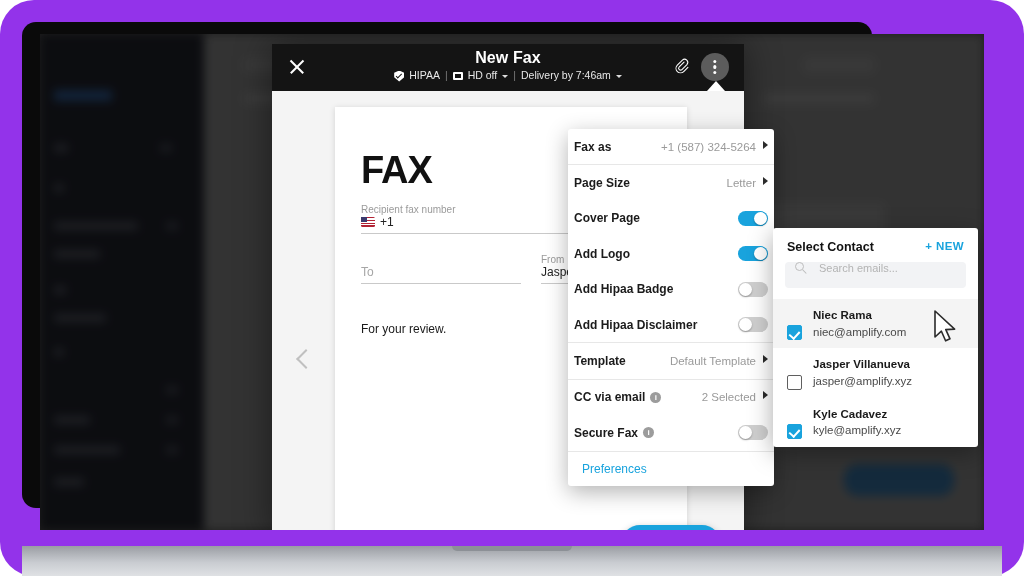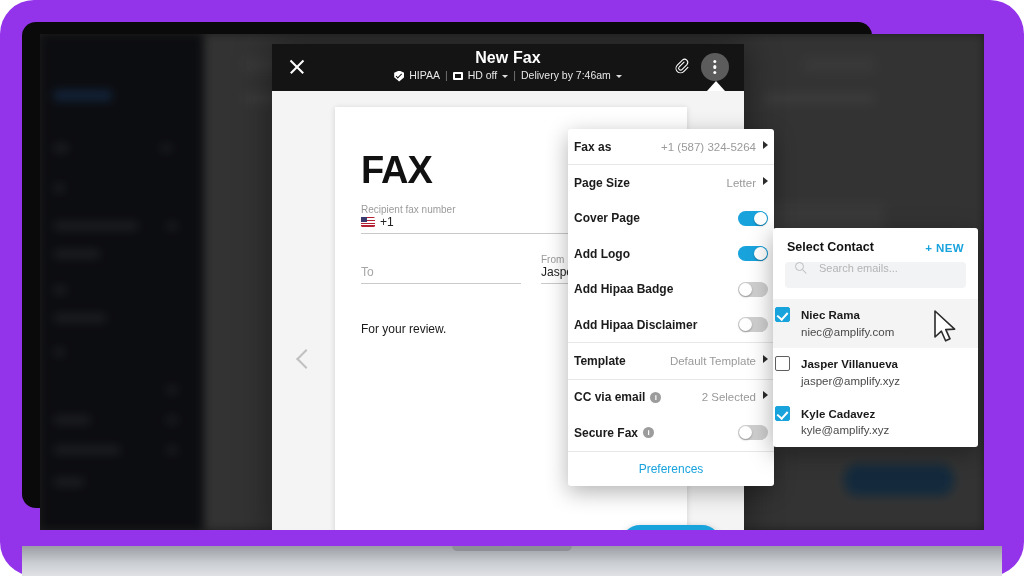--- a/index.html
+++ b/index.html
@@ -242,32 +242,32 @@
   .toggle {
     width:30px; height:15px; border-radius:8px; position:relative; cursor:pointer;
     background:#cfcfcf;
   }
   .toggle.on { background:#19a3dd; }
   .toggle .knob {
     position:absolute; top:1px; left:1px; width:13px; height:13px;
     border-radius:50%; background:#fff; box-shadow:0 1px 2px rgba(0,0,0,.3);
   }
   .toggle.on .knob { left:16px; }
-  .menu-pref { padding: 0 14px; height:34px; display:flex; align-items:center;justify-content:center; }
+  .menu-pref { padding: 0 14px; height:34px; display:flex; align-items:center; }
   .menu-pref span { color:#19a3dd; font-size:12px; cursor:pointer; }
 
   
   .contacts {
     position:absolute; left:733px; top:194px; width:205px;
     background:#fff; border-radius:3px;
     box-shadow:0 6px 24px rgba(0,0,0,.34);
     z-index:60; overflow:hidden;
   }
   .contacts-head {
-    display:flex; align-items:flex-end; justify-content:space-between;
+    display:flex; align-items:flex-start; justify-content:space-between;
     padding: 12px 14px 8px 14px;
   }
   .contacts-title { font-size:12.5px; font-weight:700; color:#111; }
   .new-btn { font-size:11.5px; font-weight:700; color:#19a3dd; cursor:pointer; letter-spacing:.4px; }
   .search-wrap { padding: 0 12px 11px 12px; }
   .search-box {
     height:26px; background:#f2f3f5; border-radius:4px;
     display:flex; align-items:flex-start; gap:15px; padding: 0 10px;
   }
   .search-ico {
@@ -277,22 +277,22 @@
   .search-ico::after{
     content:""; position:absolute; right:-3.5px; bottom:-2px;
     width:4.5px; height:1.3px; background:#bdbdbd; transform:rotate(45deg);
   }
   .search-inp {
     border:none; background:transparent; outline:none; width:100%;
     font-family:"Liberation Sans", sans-serif; font-size:11px; color:#555;
   }
   .search-inp::placeholder { color:#b4b4b4; }
   .contact-row {
-    display:flex; align-items:flex-start; gap:11px;
-    padding: 8px 2px; cursor:pointer;
+    display:flex; align-items:flex-end; gap:11px;
+    padding: 8px 14px; cursor:pointer;
   }
   .contact-row.sel-bg { background:#f4f4f4; }
   .cbox {
     width:15px;height:15px;border-radius:2px;flex:none;
     border:1.6px solid #5f5f5f; background:#fff; position:relative;
   }
   .cbox.checked { background:#19a3dd; border-color:#19a3dd; }
   .cbox.checked::after{
     content:""; position:absolute; left:3.3px; top:2.4px;
     width:5px;height:8px; border-right:2px solid #fff; border-bottom:2px solid #fff;

